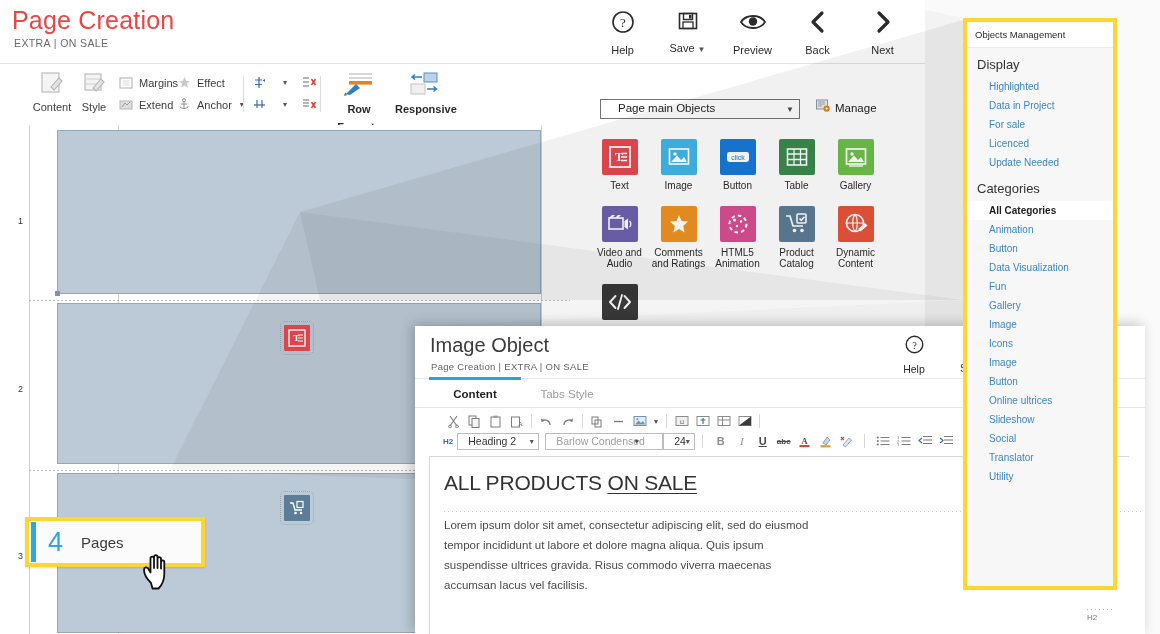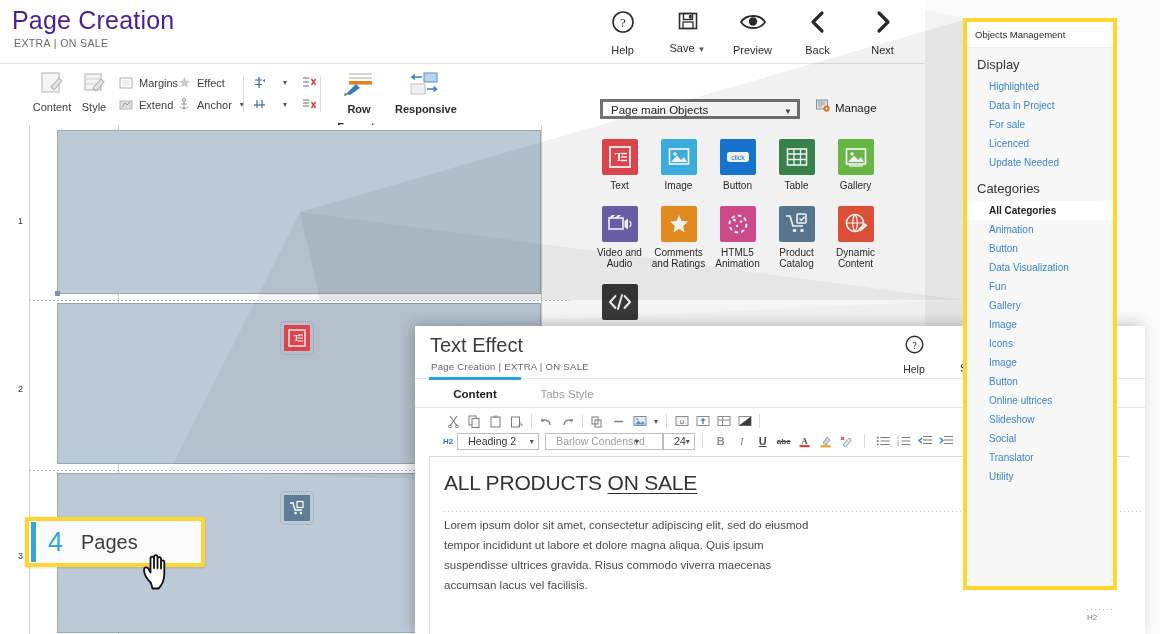--- a/index.html
+++ b/index.html
@@ -16,21 +16,21 @@
   
   #app { position:absolute; inset:0; background:#fff; }
 
   
   .header {
     position:absolute; left:0; top:0; width:925px; height:64px;
     background:#fff;
   }
   .page-title {
     position:absolute; left:12px; top:6px;
-    font-size:25px; color:#4c1d95; font-weight:400; letter-spacing:.2px;
+    font-size:25px; color:#ef4444; font-weight:400; letter-spacing:.2px;
   }
   .page-sub {
     position:absolute; left:14px; top:37px;
     font-size:10.5px; color:#6a6a6a; letter-spacing:.4px;
   }
   .hdr-actions { position:absolute; left:590px; top:5px; display:flex; }
   .hdr-btn {
     width:65px; display:flex; flex-direction:column; align-items:center;
     cursor:default; padding-top:4px;
   }
@@ -76,29 +76,29 @@
   .chip-sel { outline:1px dotted #9aa7b3; outline-offset:3px; }
 
   
   .callout {
     position:absolute; left:25px; top:517px; width:180px; height:50px;
     background:#fbfbfb; border:4px solid #ffd630; display:flex; align-items:center;
     z-index:40; box-shadow:0 1px 2px rgba(0,0,0,.12);
   }
   .callout .bar { width:5px; height:40px; background:#31a7d8; margin-left:2px; }
   .callout .num { font-size:27px; color:#31a7d8; margin-left:12px; font-weight:400; }
-  .callout .txt { font-size:20px; color:#3a3a3a; margin-left:18px; }
+  .callout .txt { font-size:15px; color:#3a3a3a; margin-left:18px; }
   .cursor-hand { position:absolute; left:141px; top:553px; z-index:41; }
 
   
   .objects-pane { position:absolute; left:570px; top:125px; width:355px; height:509px; background:#fff; }
   .obj-select {
     position:absolute; left:30px; top:-26px; width:200px; height:20px;
-    border:3px solid #737373; background:#fff; font-size:11.5px; color:#222;
-    padding:2px 16px 0 8px;
+    border:1px solid #737373; background:#fff; font-size:11.5px; color:#222;
+    padding:2px 16px 0 17px;
   }
   .obj-select .ar { position:absolute; right:5px; top:5px; font-size:8px; color:#444; }
   .manage-btn { position:absolute; left:246px; top:-26px; display:flex; align-items:center; gap:4px; }
   .manage-btn .lbl { font-size:11.5px; color:#1b1b1b; }
   .obj-grid { position:absolute; left:20px; top:14px; width:335px; display:flex; flex-wrap:wrap; }
   .obj-cell { width:59px; margin-right:0; margin-bottom:14px; text-align:center; }
   .obj-tile {
     width:36px; height:36px; margin:0 auto; border-radius:2px;
     display:flex; align-items:center; justify-content:center; color:#fff;
   }
@@ -559,21 +559,21 @@
 
   <svg class="beam" style="left:0; top:0;" width="1160" height="634">
     <polygon points="925,0 1160,0 1160,634 925,634" fill="#fafafa"></polygon>
     <polygon points="925,10 963,18 963,590 925,634" fill="#f2f2f2" opacity="0.9"></polygon>
     <polygon points="300,212 963,20 963,300 320,300" fill="#000000" opacity="0.055"></polygon>
     <polygon points="300,212 963,300 963,500 170,470" fill="#000000" opacity="0.045"></polygon>
     <polygon points="415,326 963,300 963,560 415,634" fill="#000000" opacity="0.02"></polygon>
   </svg>
 
   <div class="dialog">
-    <div class="dlg-title">Text Effect</div>
+    <div class="dlg-title">Image Object</div>
     <div class="dlg-sub">Page Creation | EXTRA | ON SALE</div>
 
     <div class="dlg-actions">
       <div class="hdr-btn">
         <span class="gl">
           <svg width="21" height="21" viewBox="0 0 21 21">
               <circle cx="10.5" cy="10.5" r="8.3" fill="none" stroke="#2b2b2b" stroke-width="1.4"></circle>
               <text x="10.5" y="14.5" font-size="10.5" text-anchor="middle" fill="#2b2b2b" font-family="Liberation Serif, serif">?</text>
             </svg>
         </span>

